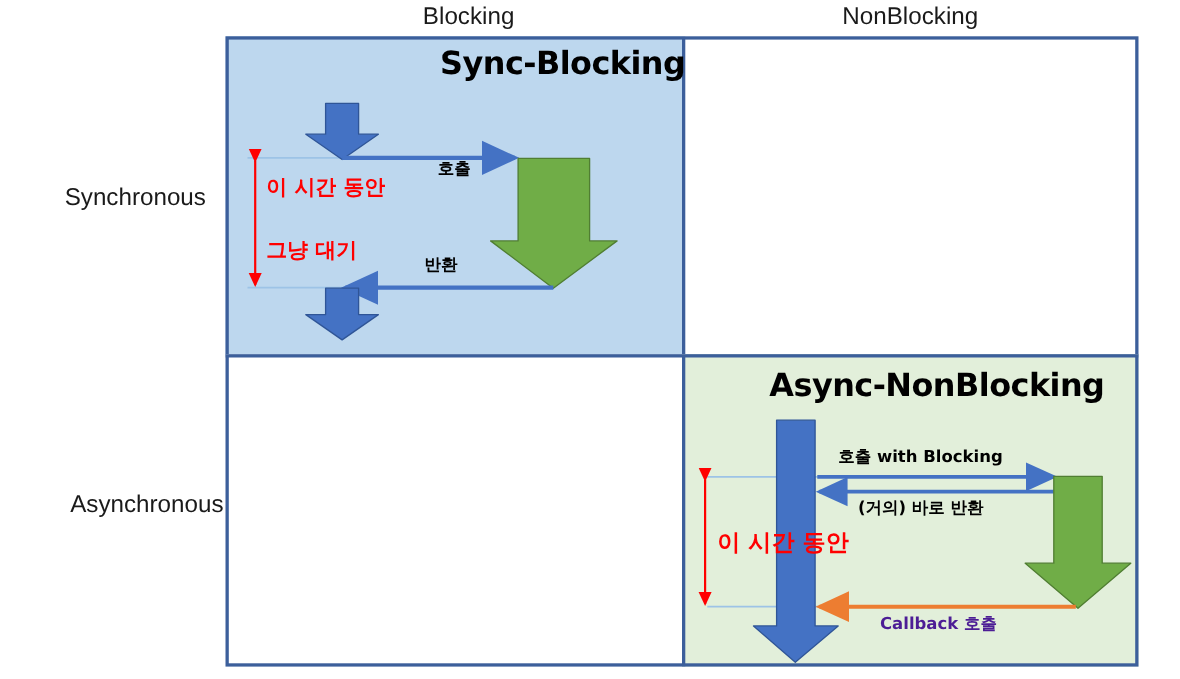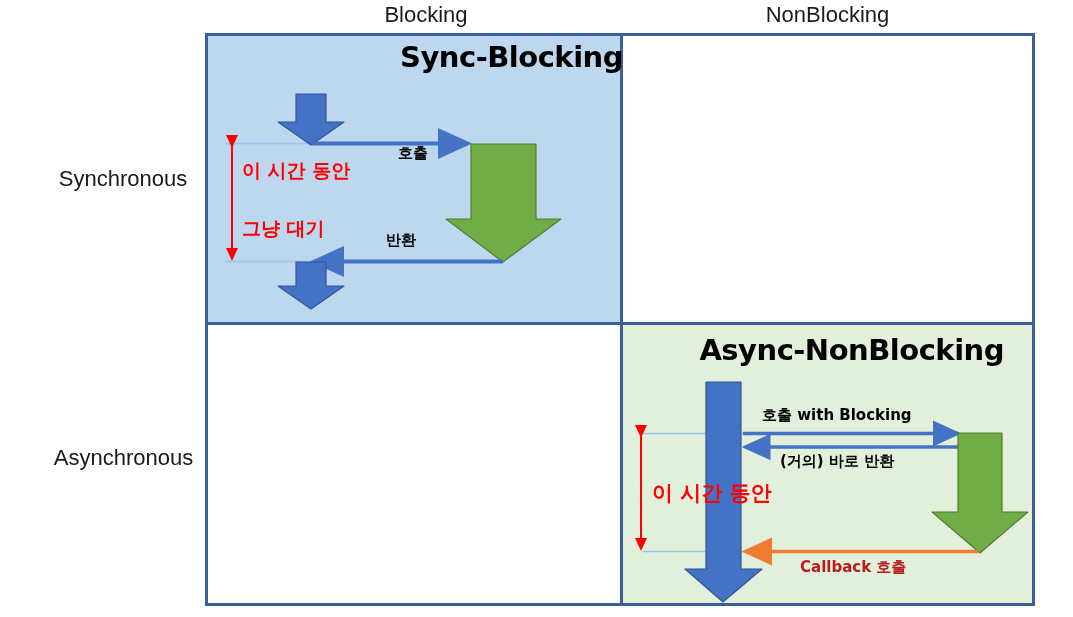--- a/index.html
+++ b/index.html
@@ -88,41 +88,41 @@
     font-size: 21px;
     color: #ff0000;
     line-height: 29px;
     white-space: nowrap;
   }
   .kr-orange {
     position: absolute;
     font-family: "DejaVu Sans", sans-serif;
     font-weight: bold;
     font-size: 15px;
-    color: #b91c1c;
+    color: #4c1d95;
     white-space: nowrap;
   }
   svg.overlay {
     position: absolute;
     left: 0; top: 0;
     width: 1073px;
     height: 617px;
     pointer-events: none;
   }
 </style>
 </head>
 <body>
 
 <div id="stage">
 
   <div class="col-header" style="left:217px; top:2px; width:418px;">Blocking</div>
   <div class="col-header" style="left:620px; top:2px; width:415px;">NonBlocking</div>
 
   <div class="row-header" style="left:0px; top:166px; width:246px;">Synchronous</div>
-  <div class="row-header" style="left:4px; top:445px; width:183px;padding-left:28px;">Asynchronous</div>
+  <div class="row-header" style="left:14px; top:445px; width:183px;padding-left:28px;">Asynchronous</div>
 
   <div id="grid">
     <div class="cell cell-sb"></div>
     <div class="cell cell-sn"></div>
     <div class="cell cell-ab"></div>
     <div class="cell cell-an"></div>
   </div>
 
   <svg class="overlay" viewBox="0 0 1073 617">
     <defs>

